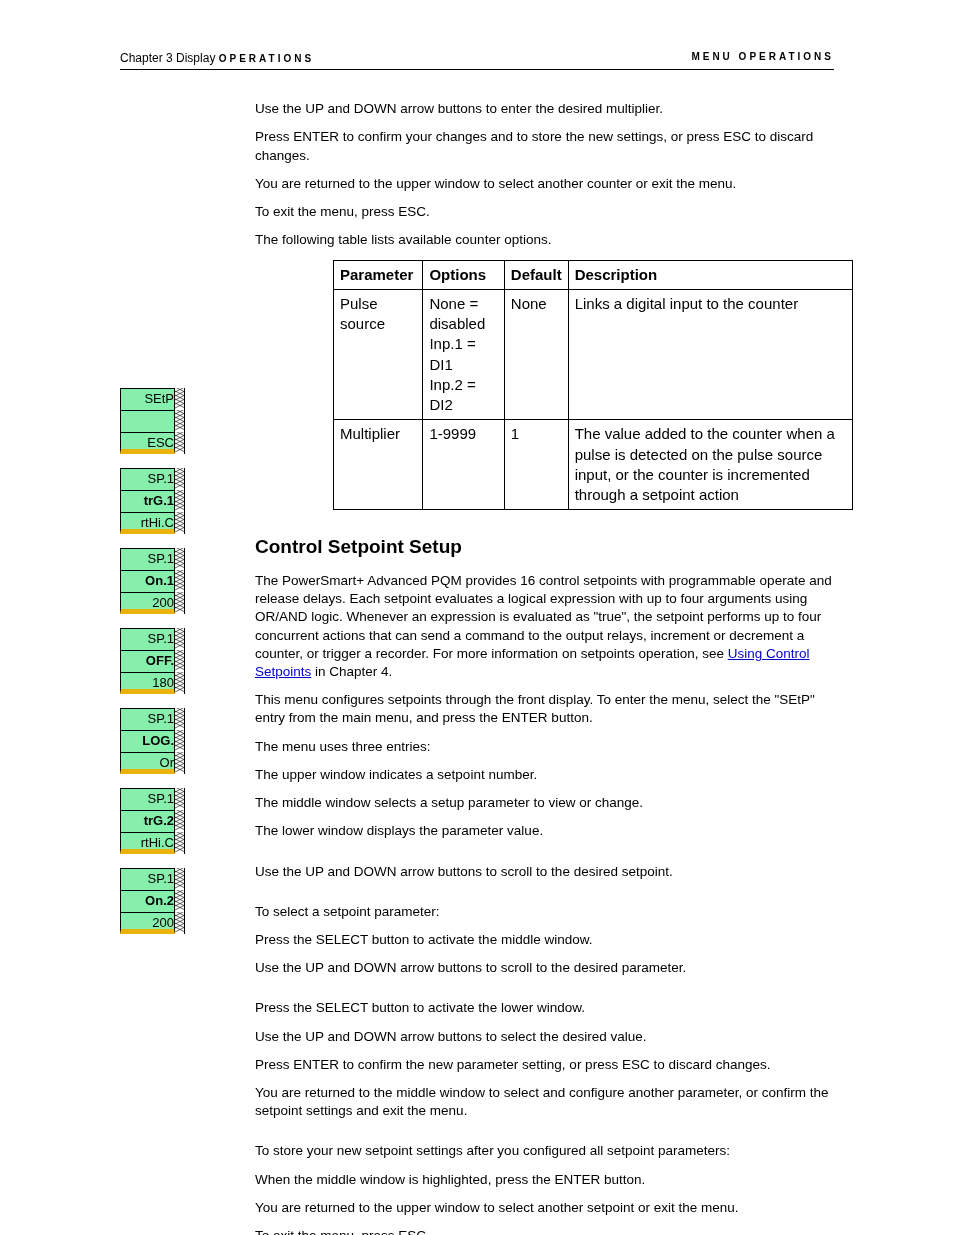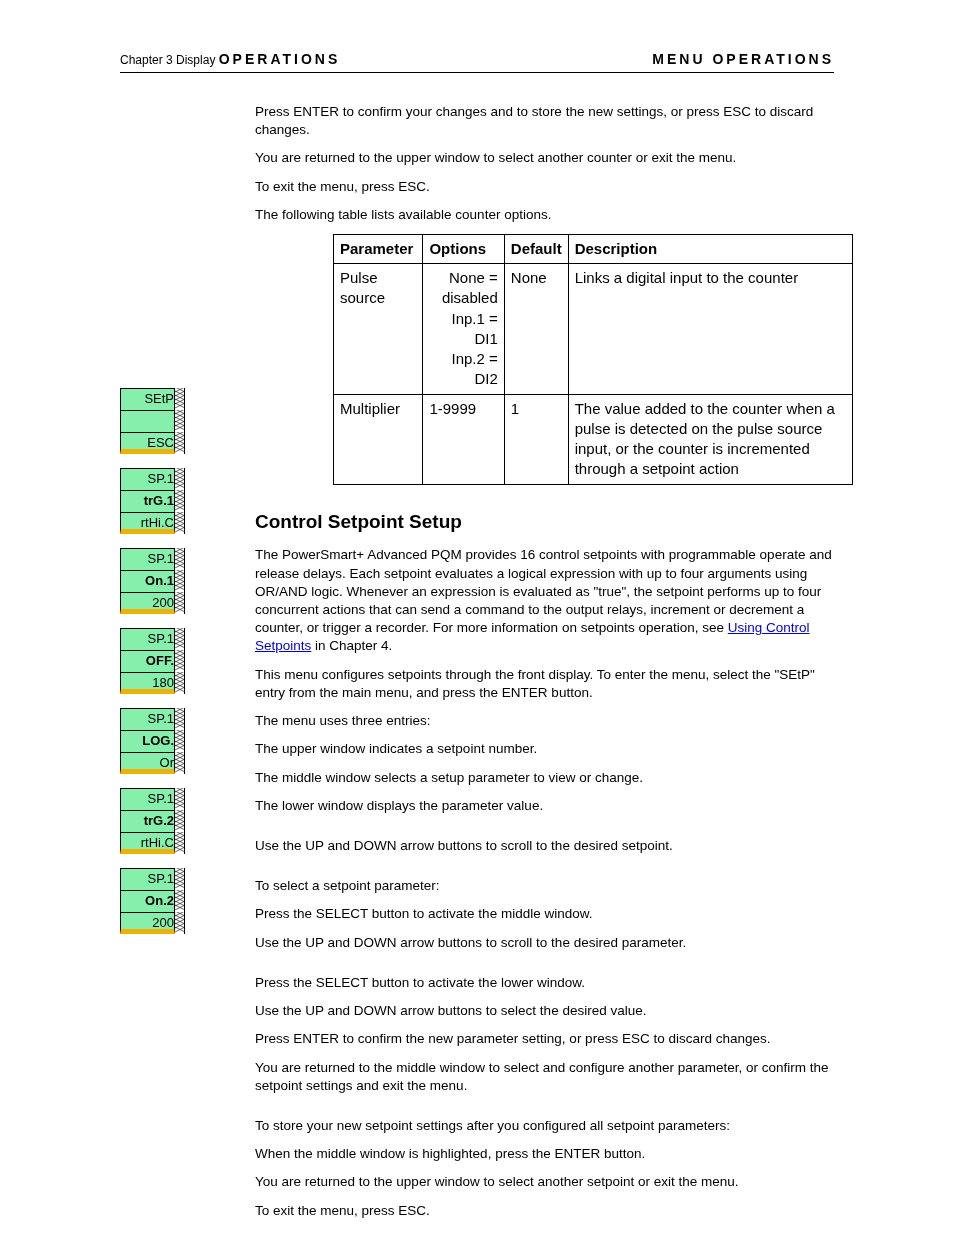--- a/index.html
+++ b/index.html
@@ -16,21 +16,21 @@
     }
     .header-row {
       display: flex;
       justify-content: space-between;
       font-size: 12px;
       padding-bottom: 3px;
       border-bottom: 1px solid #000;
       margin-bottom: 30px;
     }
     .header-left { letter-spacing: 0; }
-    .header-left .spaced, .header-right { letter-spacing: 3px; font-weight: bold; font-size: 14px; }
+    .header-left .spaced, .header-right { letter-spacing: 3px; font-weight: bold; font-size: 10px; }
     .content-col {
       margin-left: 135px;
     }
     p { margin-bottom: 10px; }
     table.options {
       border-collapse: collapse;
       margin: 8px 0 24px 78px;
       font-size: 15px;
       width: 520px;
     }
@@ -92,39 +92,40 @@
 
 <div class="header-row">
   <span class="header-left">
     <span>Chapter 3  Display </span><span class="spaced">OPERATIONS</span>
   </span>
   <span class="header-right">MENU OPERATIONS</span>
 </div>
 
 <div class="content-col">
   <div id="intro-container">
+      <p>Use the UP and DOWN arrow buttons to enter the desired multiplier.</p>
       <p>Press ENTER to confirm your changes and to store the new settings, or press ESC to discard changes.</p>
       <p>You are returned to the upper window to select another counter or exit the menu.</p>
       <p>To exit the menu, press ESC.</p>
       <p>The following table lists available counter options.</p>
     </div>
 
   <table class="options">
     <thead>
         <tr id="thead-row">
           <th>Parameter</th>
           <th>Options</th>
           <th>Default</th>
           <th>Description</th>
         </tr>
       </thead>
     <tbody id="tbody">
         <tr>
           <td style="white-space: pre-line;">Pulse source</td>
-          <td style="white-space: pre-line; text-align: right;">None = disabled
+          <td style="white-space: pre-line;">None = disabled
 Inp.1 = DI1
 Inp.2 = DI2</td>
           <td style="white-space: pre-line;">None</td>
           <td style="white-space: pre-line;">Links a digital input to the counter</td>
         </tr>
         <tr>
           <td style="white-space: pre-line;">Multiplier</td>
           <td style="white-space: pre-line; margin-top: 28px;">1-9999</td>
           <td style="white-space: pre-line;">1</td>
           <td style="white-space: pre-line;">The value added to the counter when a pulse is detected on the pulse source input, or the counter is incremented through a setpoint action</td>

